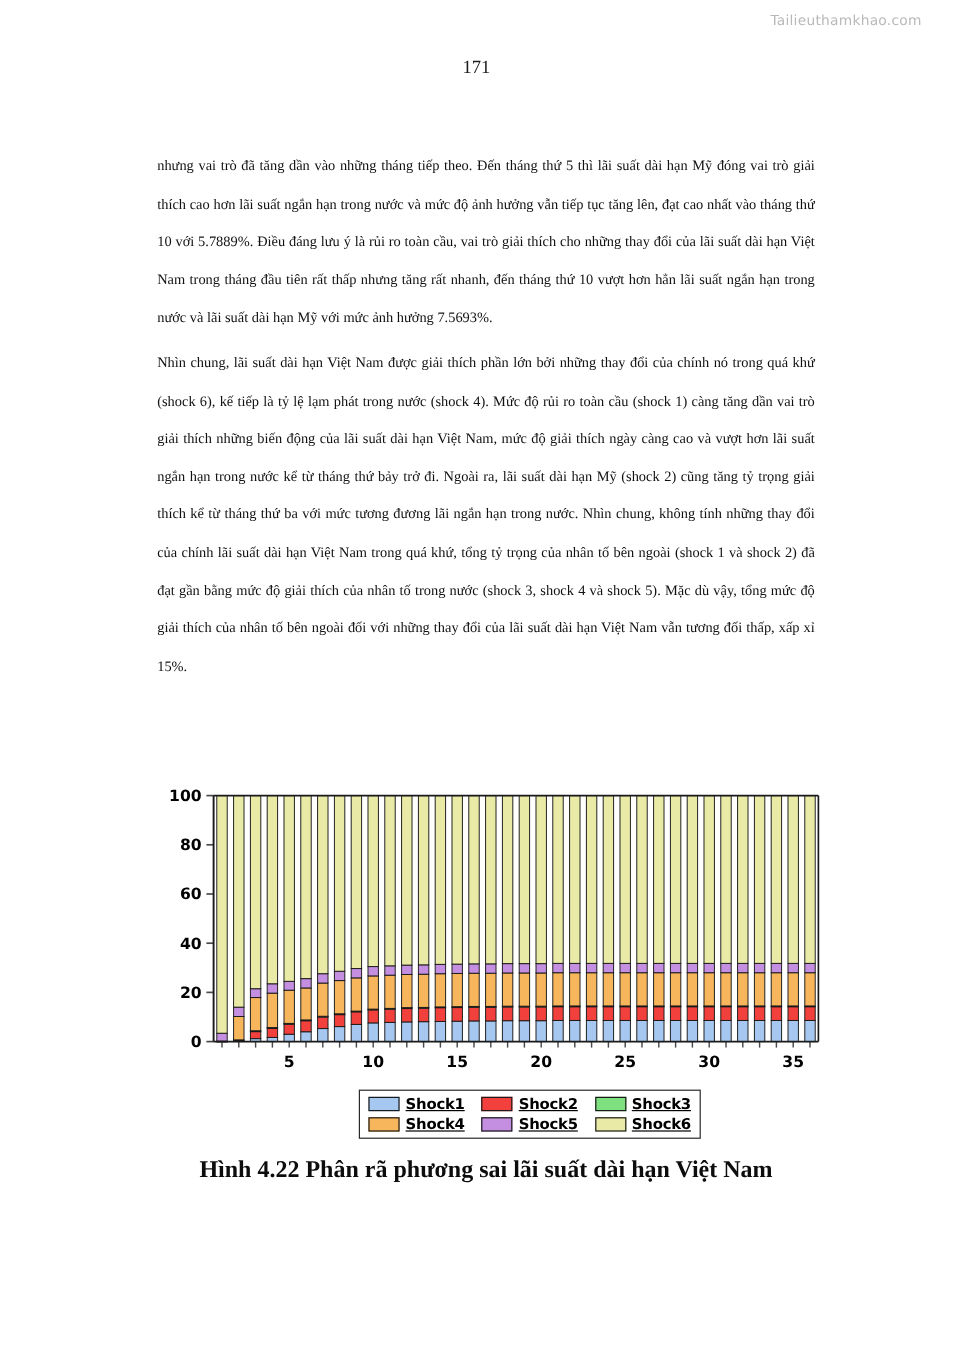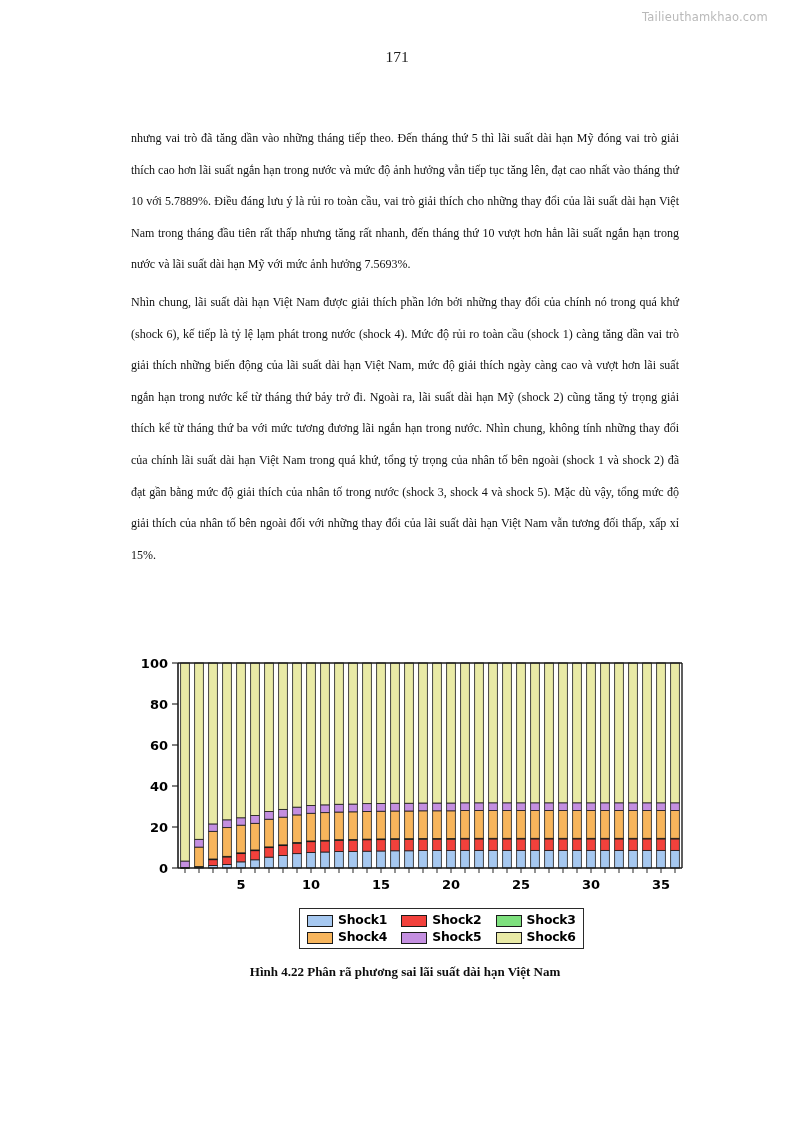--- a/index.html
+++ b/index.html
@@ -93,44 +93,45 @@
     border: 1px solid #2a2a2a;
     background: #ffffff;
     padding: 3px 7px 4px 7px;
     display: grid;
     grid-template-columns: repeat(3, auto);
     column-gap: 14px;
     row-gap: 2px;
   }
   .legend-item {
     display: flex;
-    align-items: flex-end;
+    align-items: center;
     gap: 5px;
     white-space: nowrap;
+    text-decoration: underline;
   }
   .legend-swatch {
     width: 24px;
     height: 10px;
     border: 1px solid #1a1a1a;
     display: inline-block;
     flex: 0 0 auto;
   }
   .legend-label {
     font-family: "DejaVu Sans", "Liberation Sans", sans-serif;
     font-size: 12.4px;
     font-weight: 700;
     color: #000000;
     letter-spacing: -0.2px;
   }
 
   
   .caption {
     margin-top: 12px;
     text-align: center;
-    font-size: 13px;
+    font-size: 20px;
     font-weight: bold;
     color: #0d0d0d;
   }
   .source-line {
     margin-top: 10px;
     text-align: right;
     padding-right: 6px;
     font-size: 15.2px;
     font-style: italic;
     color: #0d0d0d;

